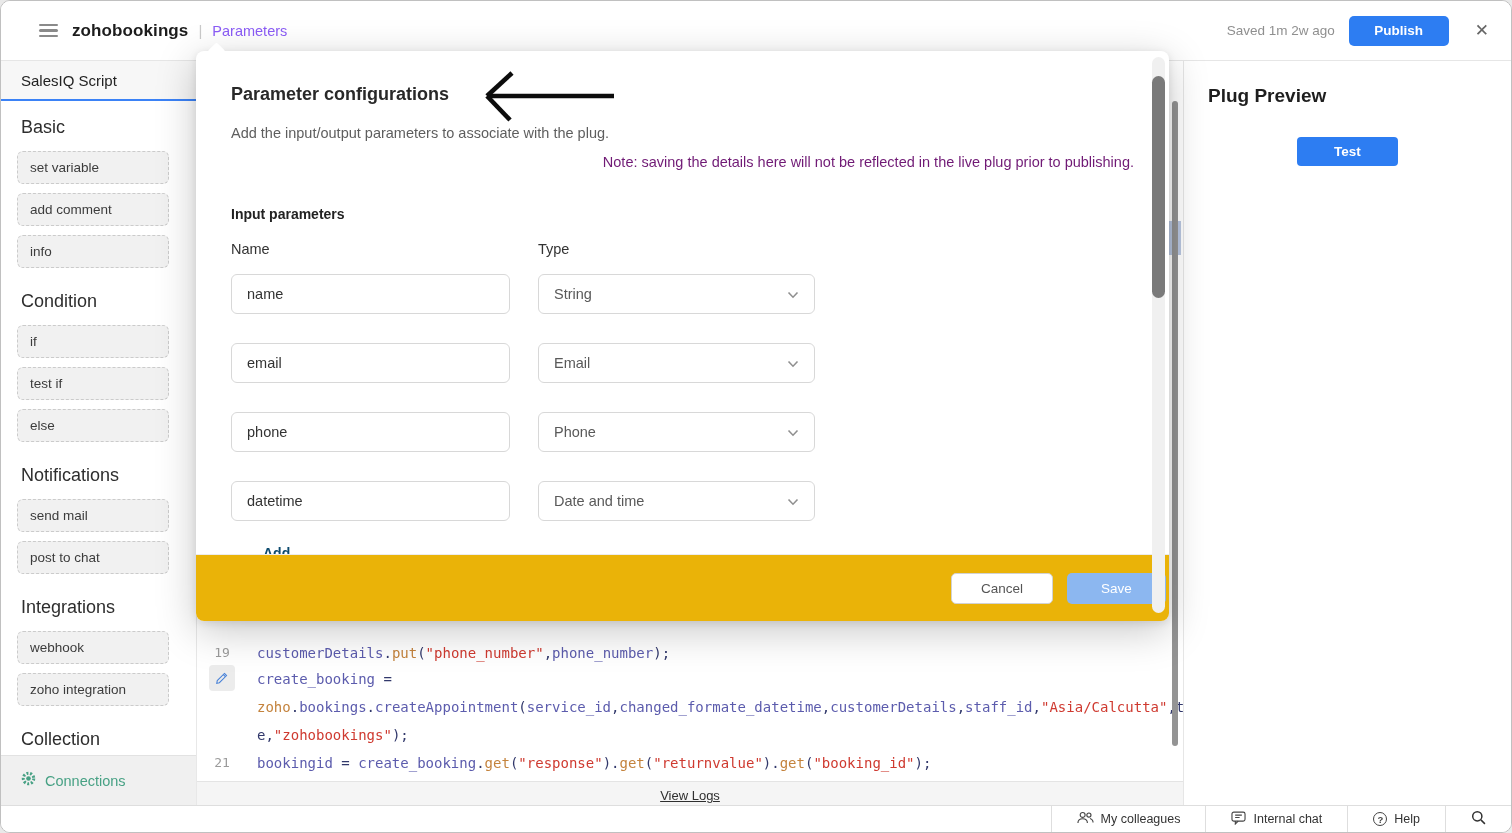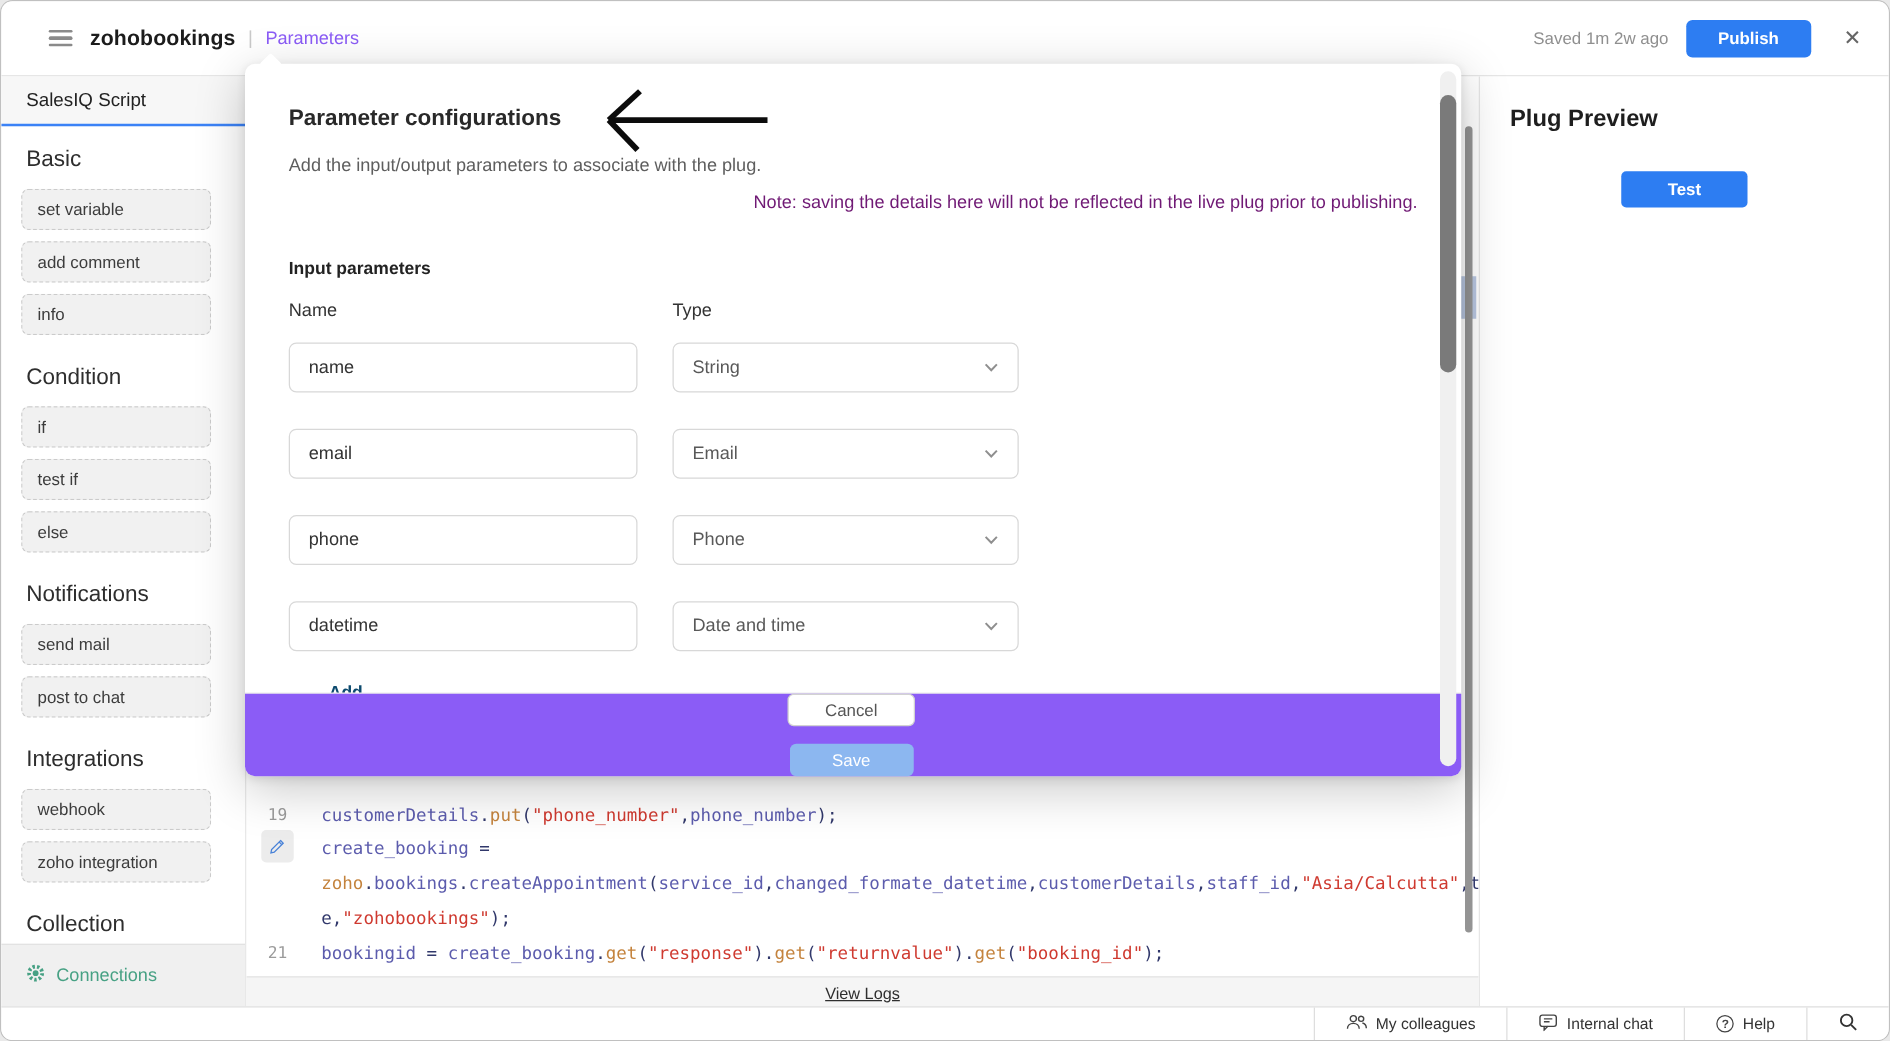--- a/index.html
+++ b/index.html
@@ -144,23 +144,23 @@
     padding: 0 15px; font-size: 14.5px; color: #333; outline: none;
     font-family: "Liberation Sans", sans-serif; background: #fff;
   }
   .param-type {
     width: 277px; height: 40px; border: 1px solid #d8d8d8; border-radius: 6px;
     margin-left: 28px; display: flex; align-items: center; justify-content: space-between;
     padding: 0 15px; font-size: 14.5px; color: #595959; cursor: pointer; background: #fff;
   }
   .add-link { position: absolute; left: 35px; top: 494px; color: #0c4a6e; font-size: 14px; font-weight: 700; cursor: pointer; margin-left: 32px; }
   .modal-footer {
-    position: absolute; left: 0; right: 0; bottom: 0; height: 66px; background: #8b5cf6;
+    position: absolute; left: 0; right: 0; bottom: 0; height: 66px; background: #eab308;
     border-radius: 0 0 8px 8px; box-shadow: 0 -1px 0 #ececec;
-    display: flex; align-items: center; justify-content: flex-end; padding-right: 3px; gap: 14px; z-index: 5; flex-direction: column;
+    display: flex; align-items: center; justify-content: flex-end; padding-right: 3px; gap: 14px; z-index: 5;
   }
   .cancel-btn {
     width: 102px; height: 31px; background: #fff; border: 1px solid #d2d2d2; border-radius: 5px;
     font-size: 13.5px; color: #555; cursor: pointer; font-family: "Liberation Sans", sans-serif;
   }
   .save-btn {
     width: 99px; height: 31px; background: #8cb7f0; border: none; border-radius: 5px;
     font-size: 13.5px; color: #fff; cursor: default; font-family: "Liberation Sans", sans-serif;
   }
   .modal-scrolltrack {

